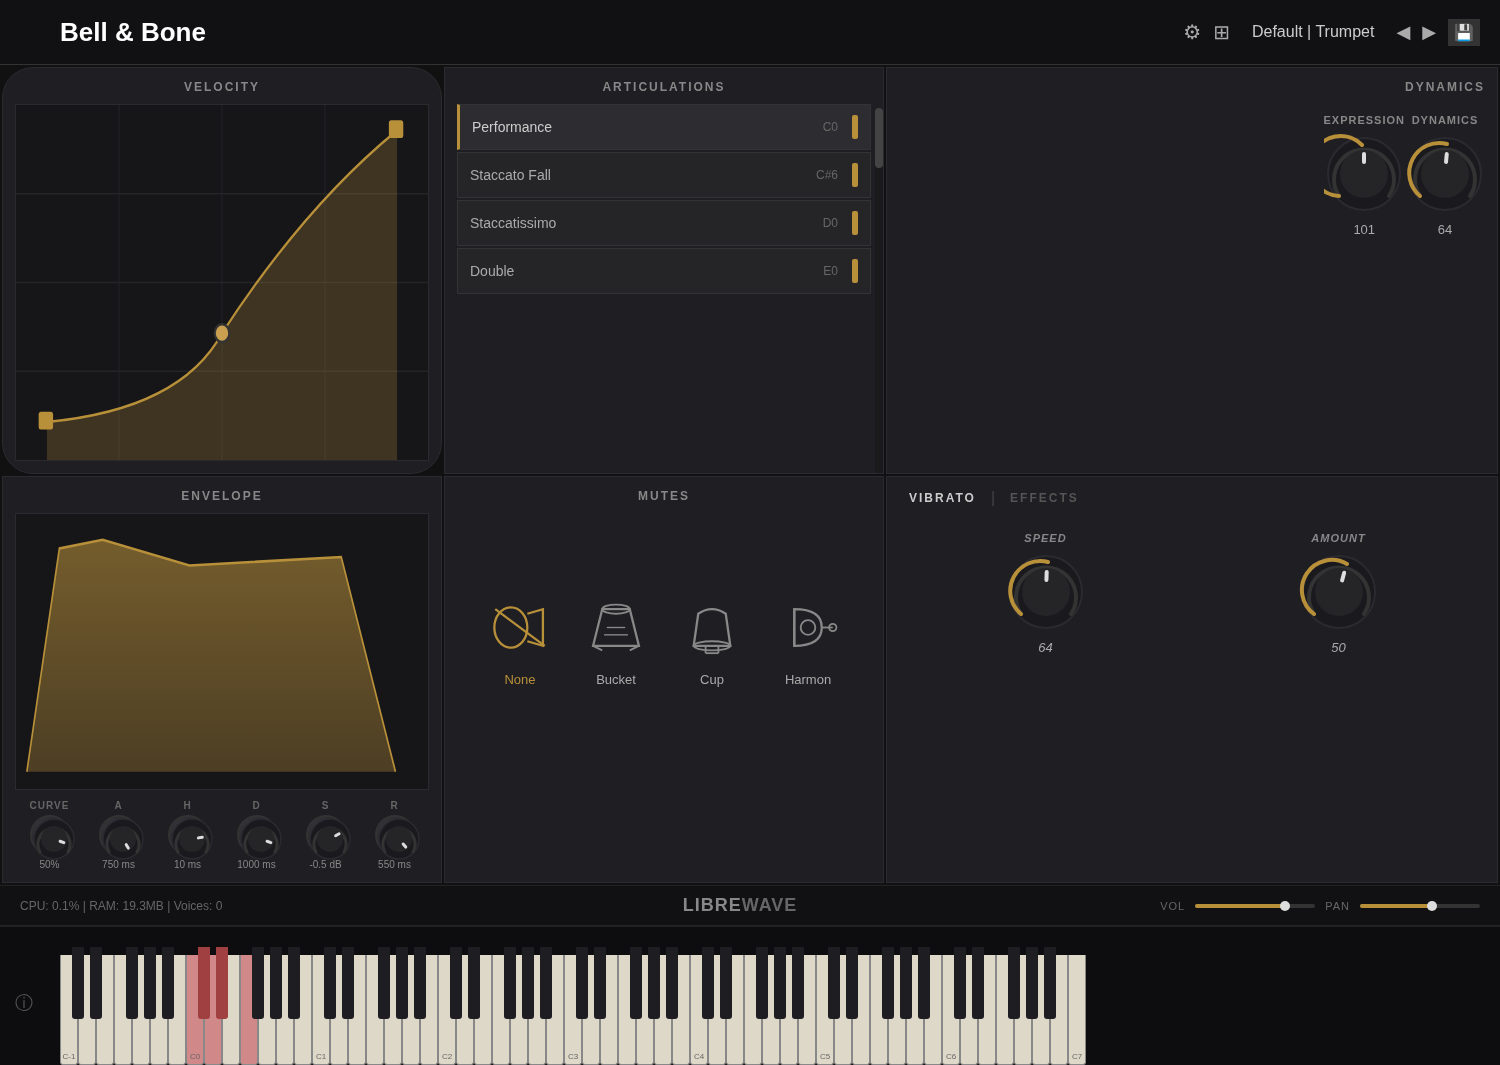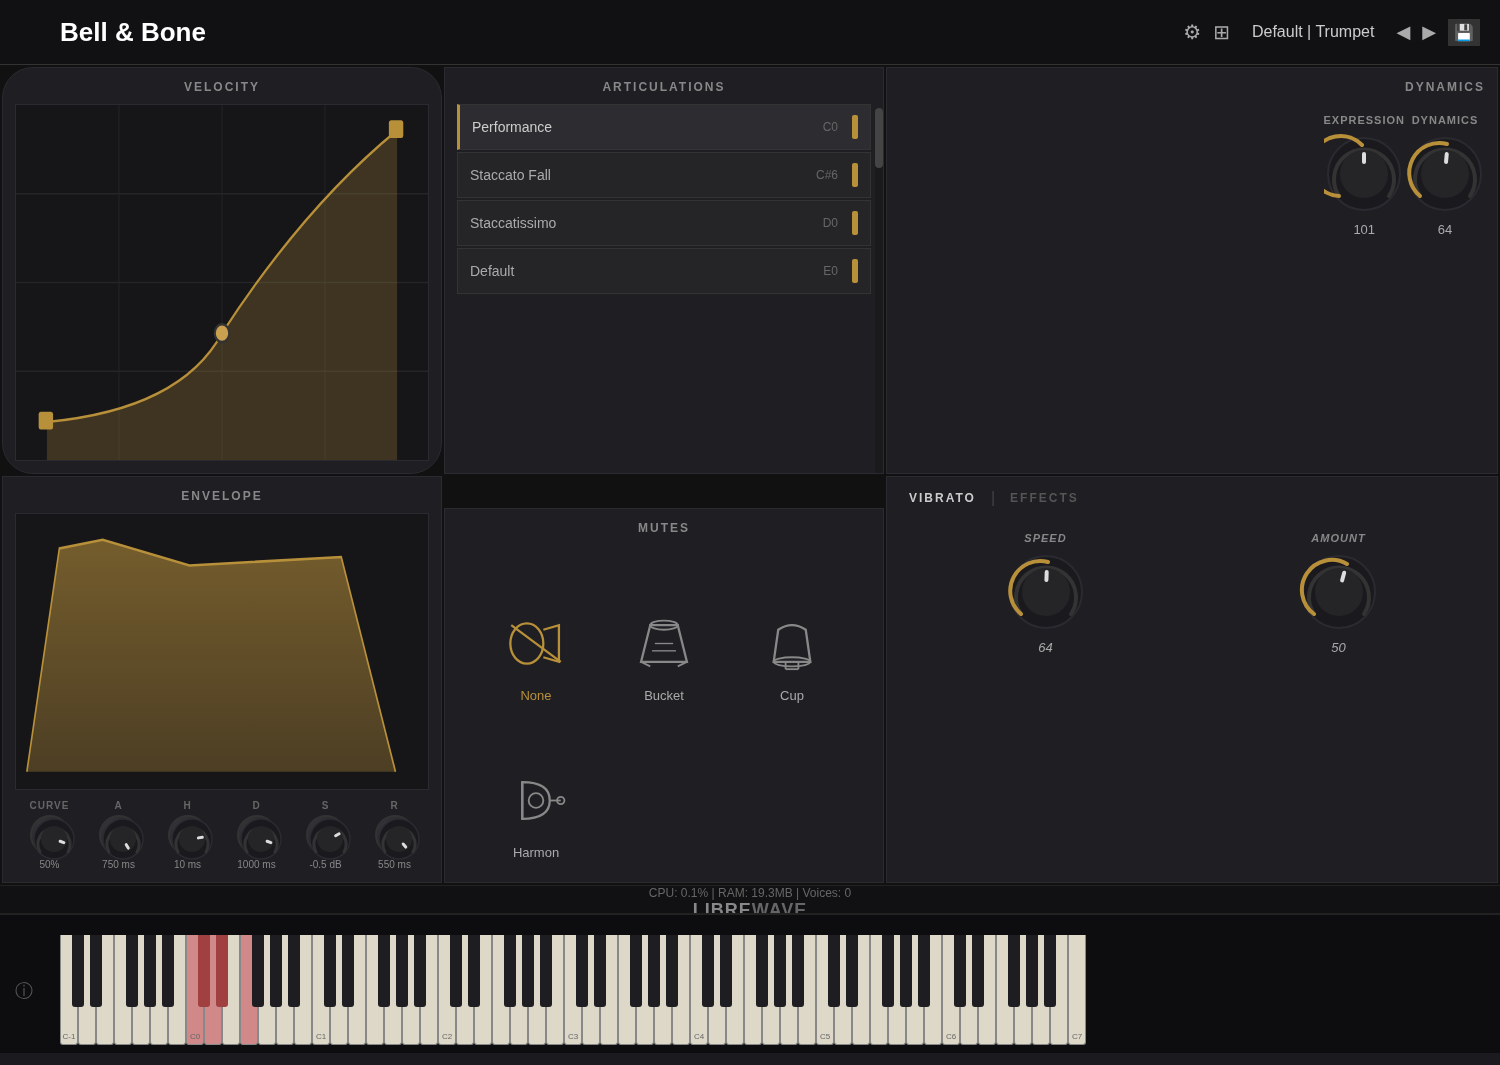--- a/index.html
+++ b/index.html
@@ -205,24 +205,24 @@
       border: 2px solid #333;
       position: relative;
       cursor: pointer;
     }
     .env-value {
       font-size: 10px;
       color: #888;
     }
 
     
-    .mutes-panel { grid-column: 2; grid-row: 2; margin-top: 32px; }
+    .mutes-panel { grid-column: 2; grid-row: 2; }
     .mutes-grid {
       display: grid;
-      grid-template-columns: 1fr 1fr 1fr;
+      grid-template-columns: 1fr 1fr 1fr 1fr;
       grid-template-rows: 1fr 1fr;
       gap: 10px;
       flex: 1;
       padding: 10px 20px;
     }
     .mute-item {
       display: flex;
       flex-direction: column;
       align-items: center;
       justify-content: flex-end;
@@ -268,26 +268,25 @@
       justify-content: space-around;
       flex: 1;
       align-items: flex-start;
       padding-top: 10px;
       font-style: italic;
     }
 
     
     .status-bar {
       background: #111114;
-      height: 28px;
+      height: 40px;
       display: flex;
       align-items: center;
       padding: 0 20px;
       border-top: 1px solid #222;
-      flex-direction: column;
     }
     .status-text {
       font-size: 12px;
       color: #666;
       flex: 1;
     }
     .brand {
       font-size: 18px;
       font-weight: bold;
       letter-spacing: 1px;
@@ -423,21 +422,21 @@
     </span>
         </div>
         <div class="articulation-item">
           <span>Staccatissimo</span>
     <span style="display:flex;align-items:center;gap:6px;">
       <span class="articulation-key">D0</span>
       <span class="articulation-bar"></span>
     </span>
         </div>
         <div class="articulation-item">
-          <span>Default</span>
+          <span>Double</span>
     <span style="display:flex;align-items:center;gap:6px;">
       <span class="articulation-key">E0</span>
       <span class="articulation-bar"></span>
     </span>
         </div>
       </div>
     <div class="scrollbar-track">
       <div class="scrollbar-thumb"></div>
     </div>
   </div>
@@ -679,21 +678,21 @@
     <div class="slider-track">
       <div class="slider-fill" style="width:60%;"></div>
       <div class="slider-thumb" style="left:60%;"></div>
     </div>
   </div>
 </div>
 
 <div class="piano-container">
   <div class="info-icon">ⓘ</div>
   <div id="piano-keys" style="position:relative; height:100%; overflow:hidden; padding-left:60px;">
-  <div style="position: relative; display: flex; height: 100%; align-items: flex-start;">
+  <div style="position: relative; display: flex; height: 100%; align-items: flex-end;">
         <div style="width: 18px; height: 110px; background: rgb(221, 216, 200); border-left: 1px solid rgb(136, 136, 136); border-right: 1px solid rgb(136, 136, 136); border-bottom: 1px solid rgb(136, 136, 136); border-radius: 0px 0px 3px 3px; flex-shrink: 0; position: relative; cursor: pointer; margin-top: 20px;">
           <span style="position: absolute; bottom: 3px; left: 50%; transform: translateX(-50%); font-size: 8px; color: rgb(102, 102, 102); white-space: nowrap;">C-1</span>
         </div>
         <div style="width: 12px; height: 72px; background: rgb(30, 30, 34); position: absolute; border-radius: 0px 0px 3px 3px; cursor: pointer; z-index: 2; top: 20px; left: 12px;"></div>
         <div style="width: 18px; height: 110px; background: rgb(221, 216, 200); border-left: 1px solid rgb(136, 136, 136); border-right: 1px solid rgb(136, 136, 136); border-bottom: 1px solid rgb(136, 136, 136); border-radius: 0px 0px 3px 3px; flex-shrink: 0; position: relative; cursor: pointer; margin-top: 20px;"></div>
         <div style="width: 12px; height: 72px; background: rgb(30, 30, 34); position: absolute; border-radius: 0px 0px 3px 3px; cursor: pointer; z-index: 2; top: 20px; left: 30px;"></div>
         <div style="width: 18px; height: 110px; background: rgb(221, 216, 200); border-left: 1px solid rgb(136, 136, 136); border-right: 1px solid rgb(136, 136, 136); border-bottom: 1px solid rgb(136, 136, 136); border-radius: 0px 0px 3px 3px; flex-shrink: 0; position: relative; cursor: pointer; margin-top: 20px;"></div>
         <div style="width: 18px; height: 110px; background: rgb(221, 216, 200); border-left: 1px solid rgb(136, 136, 136); border-right: 1px solid rgb(136, 136, 136); border-bottom: 1px solid rgb(136, 136, 136); border-radius: 0px 0px 3px 3px; flex-shrink: 0; position: relative; cursor: pointer; margin-top: 20px;"></div>
         <div style="width: 12px; height: 72px; background: rgb(30, 30, 34); position: absolute; border-radius: 0px 0px 3px 3px; cursor: pointer; z-index: 2; top: 20px; left: 66px;"></div>
         <div style="width: 18px; height: 110px; background: rgb(221, 216, 200); border-left: 1px solid rgb(136, 136, 136); border-right: 1px solid rgb(136, 136, 136); border-bottom: 1px solid rgb(136, 136, 136); border-radius: 0px 0px 3px 3px; flex-shrink: 0; position: relative; cursor: pointer; margin-top: 20px;"></div>

